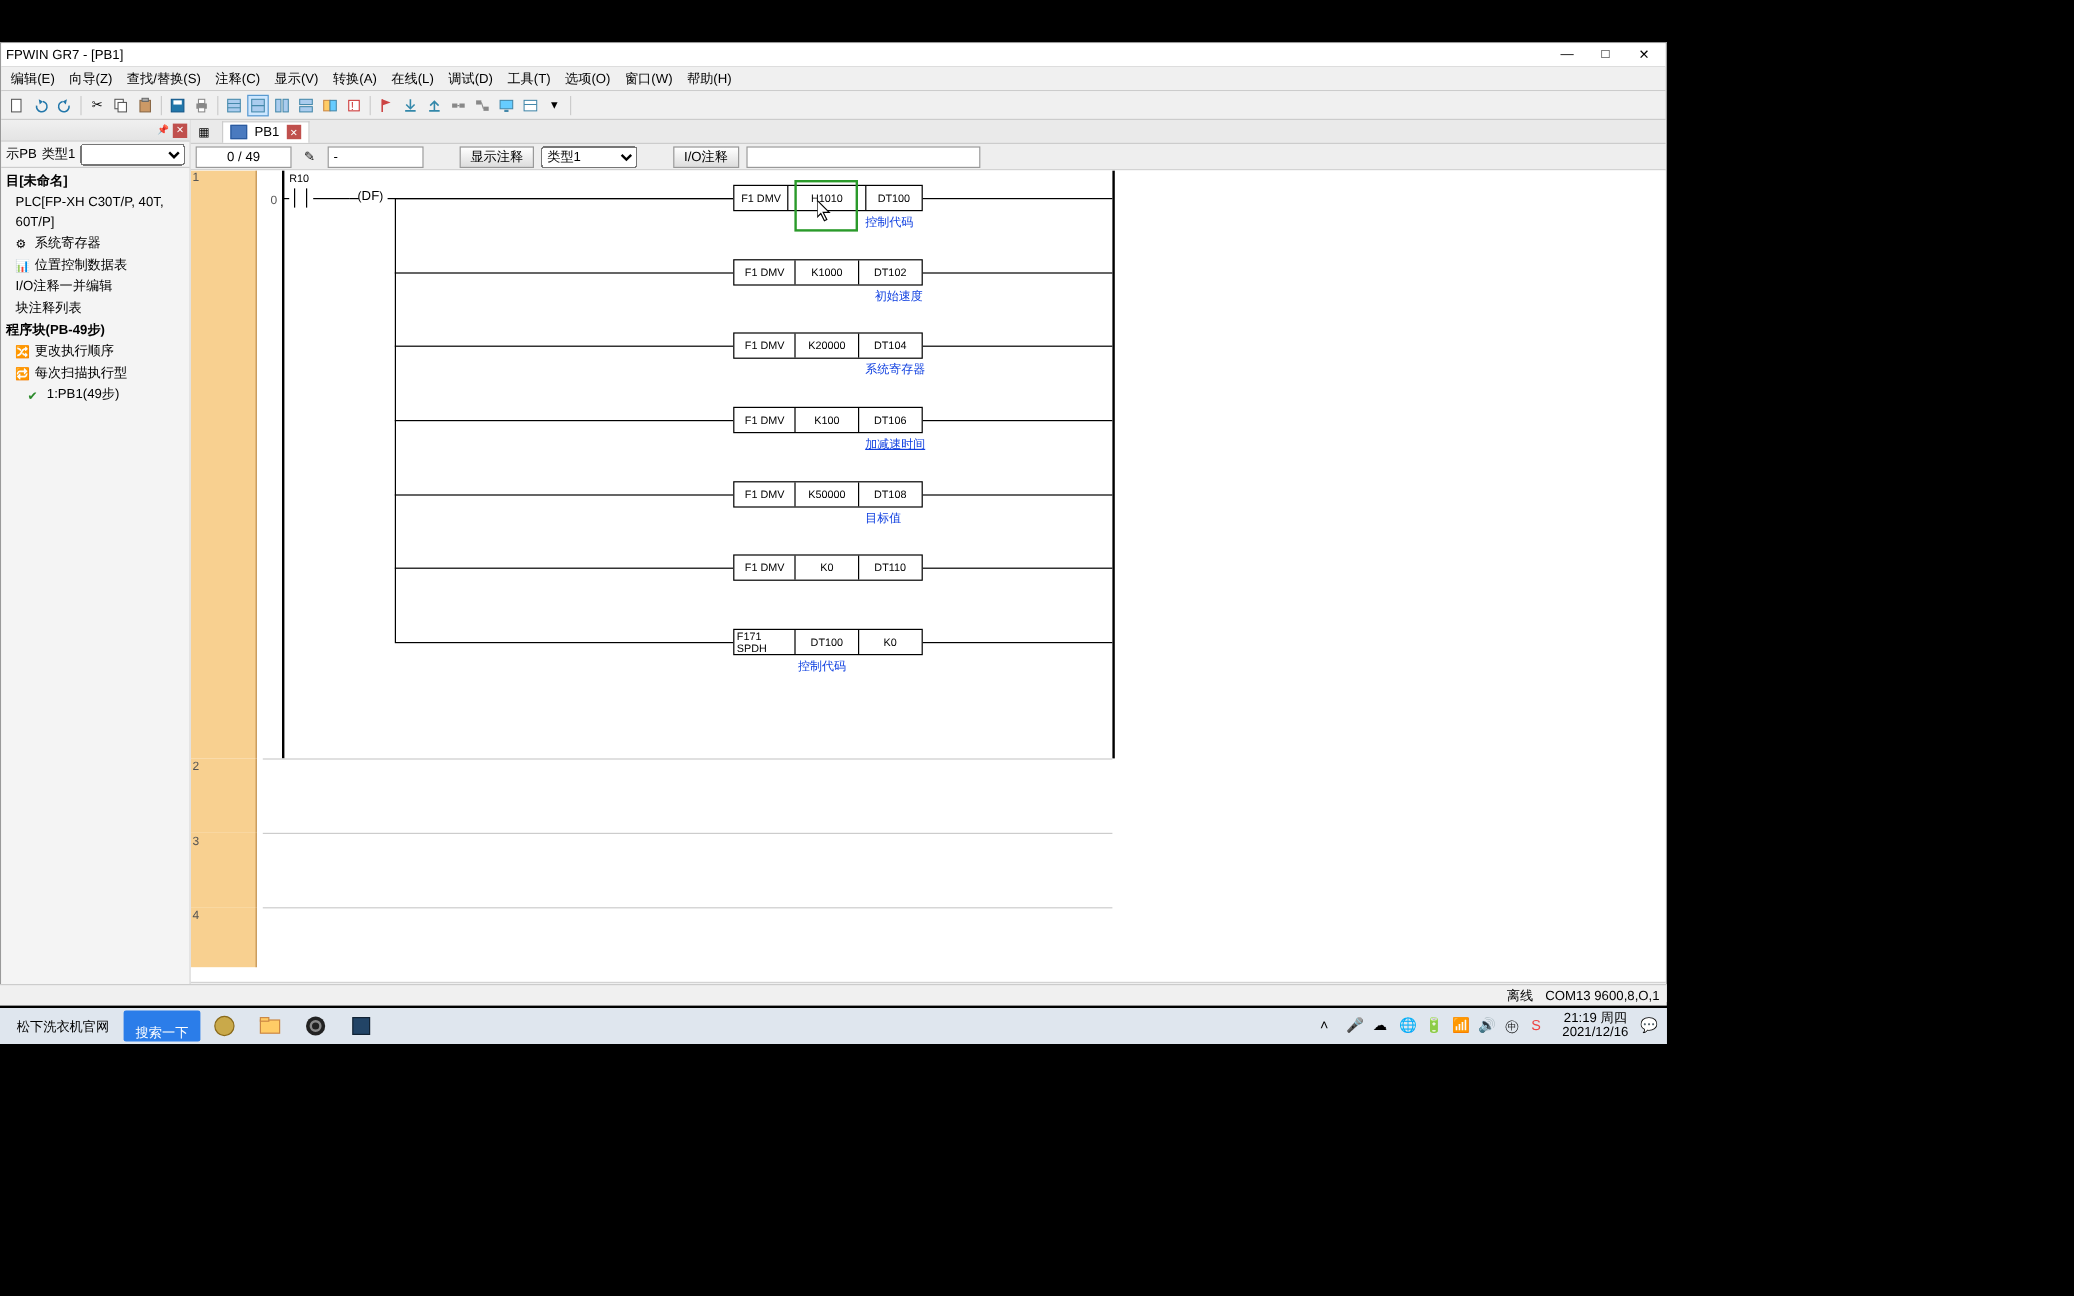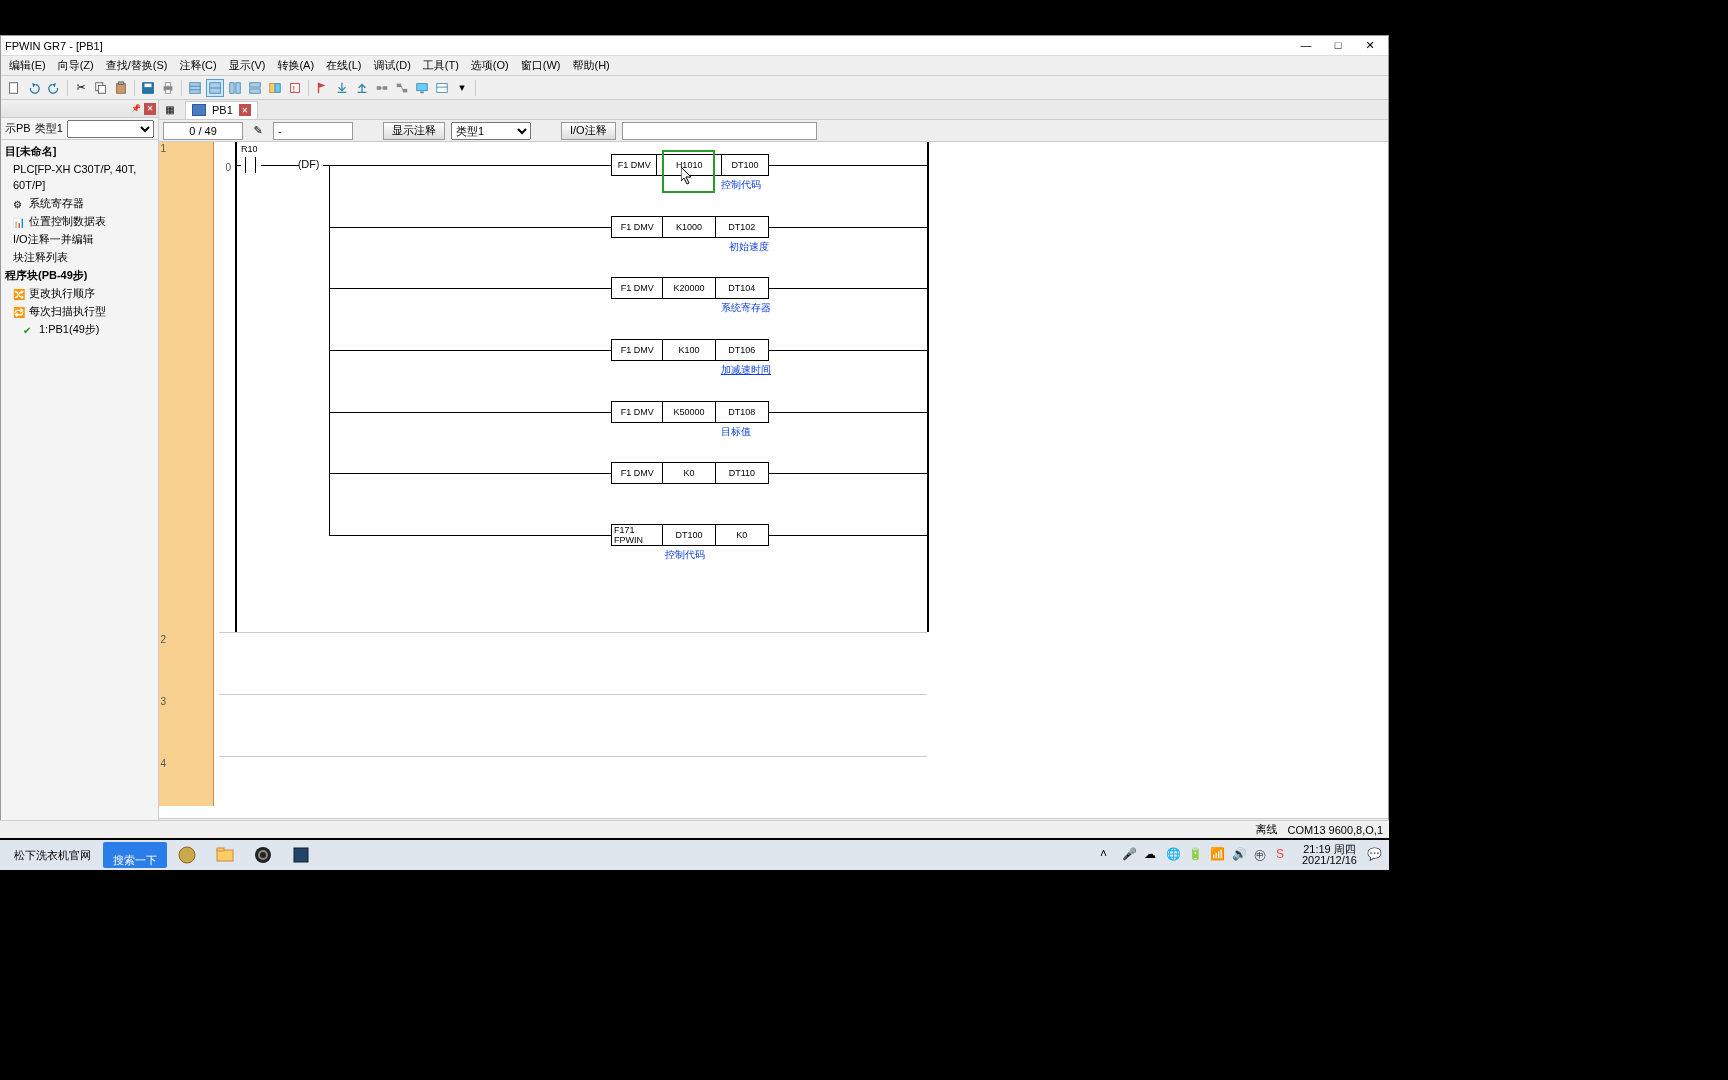--- a/index.html
+++ b/index.html
@@ -380,21 +380,21 @@
               <div class="fn-comment" style="left: 562px; top: 283px;">目标值</div>
               <div class="rung-line" style="left: 170px; top: 331px; width: 282px;"></div>
               <div class="fn-box" style="left: 452px; top: 320px; width: 158px;">
                 <div class="fn-cell" style="width: 52px;">F1 DMV</div>
                 <div class="fn-cell" style="width: 53px;">K0</div>
                 <div class="fn-cell" style="width: 53px;">DT110</div>
               </div>
               <div class="rung-line" style="left: 610px; top: 331px; width: 158px;"></div>
               <div class="rung-line" style="left: 170px; top: 393px; width: 282px;"></div>
               <div class="fn-box" style="left: 452px; top: 382px; width: 158px;">
-                <div class="fn-cell" style="width: 52px;">F171 FPWIN</div>
+                <div class="fn-cell" style="width: 52px;">F171 SPDH</div>
                 <div class="fn-cell" style="width: 53px;">DT100</div>
                 <div class="fn-cell" style="width: 53px;">K0</div>
               </div>
               <div class="rung-line" style="left: 610px; top: 393px; width: 158px;"></div>
               <div class="fn-comment" style="left: 506px; top: 406px;">控制代码</div>
             </div>
 
           <div class="sel-box" style="left:503px;top:8px;width:53px;height:43px"></div>
 
           <svg class="cursor-arrow" style="left:522px;top:25px" viewBox="0 0 12 18">

